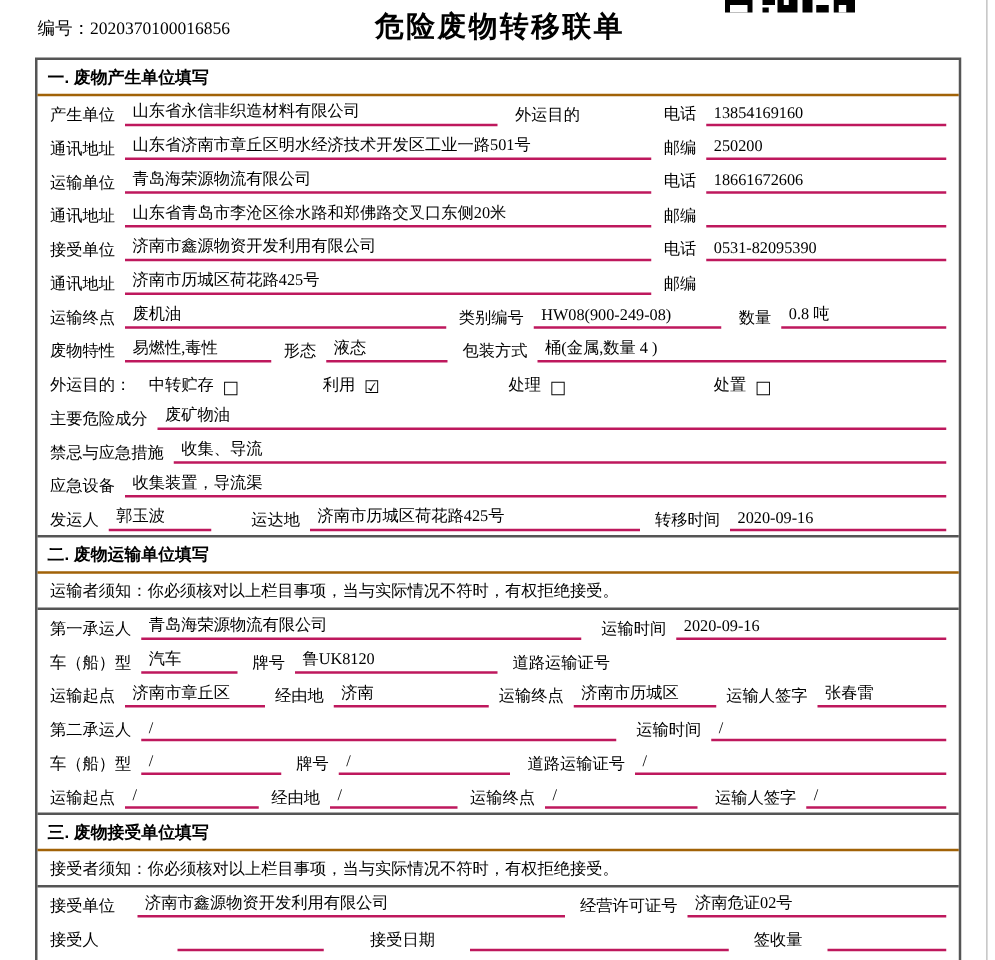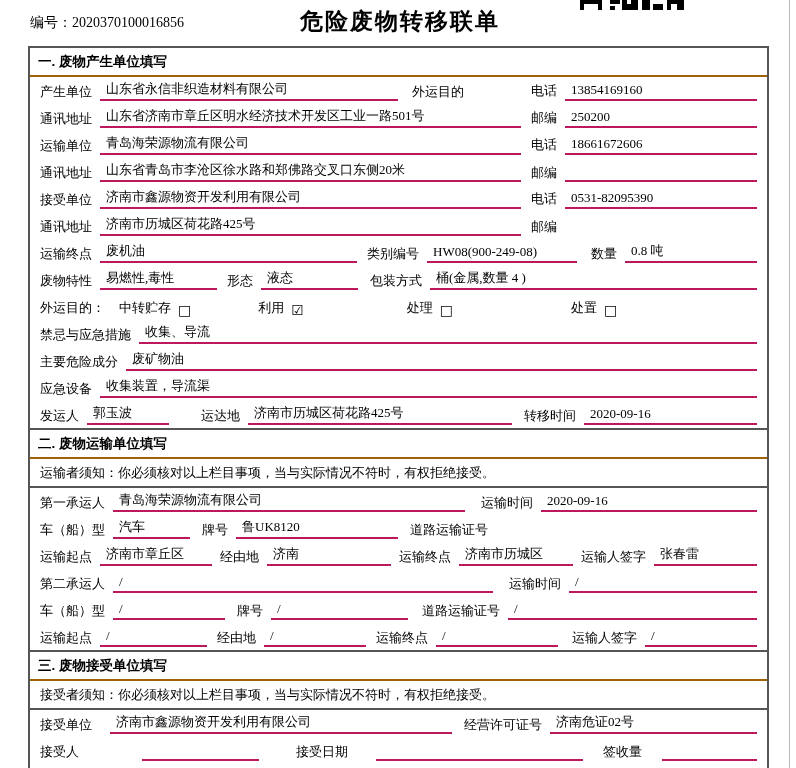--- a/index.html
+++ b/index.html
@@ -140,27 +140,27 @@
           <span>处理</span>
           <span class="box">□</span>
         </span>
       <span class="opt" style="margin-left:118px">
           <span>处置</span>
           <span class="box">□</span>
         </span>
     </div>
 
     <div class="row">
+      <span class="lab">主要危险成分</span>
+      <span class="val grow">废矿物油</span>
+    </div>
+
+    <div class="row">
       <span class="lab">禁忌与应急措施</span>
       <span class="val grow">收集、导流</span>
-    </div>
-
-    <div class="row">
-      <span class="lab">主要危险成分</span>
-      <span class="val grow">废矿物油</span>
     </div>
 
     <div class="row">
       <span class="lab">应急设备</span>
       <span class="val grow">收集装置，导流渠</span>
     </div>
 
     <div class="row">
       <span class="lab">发运人</span>
       <span class="val" style="width:70px">郭玉波</span>

